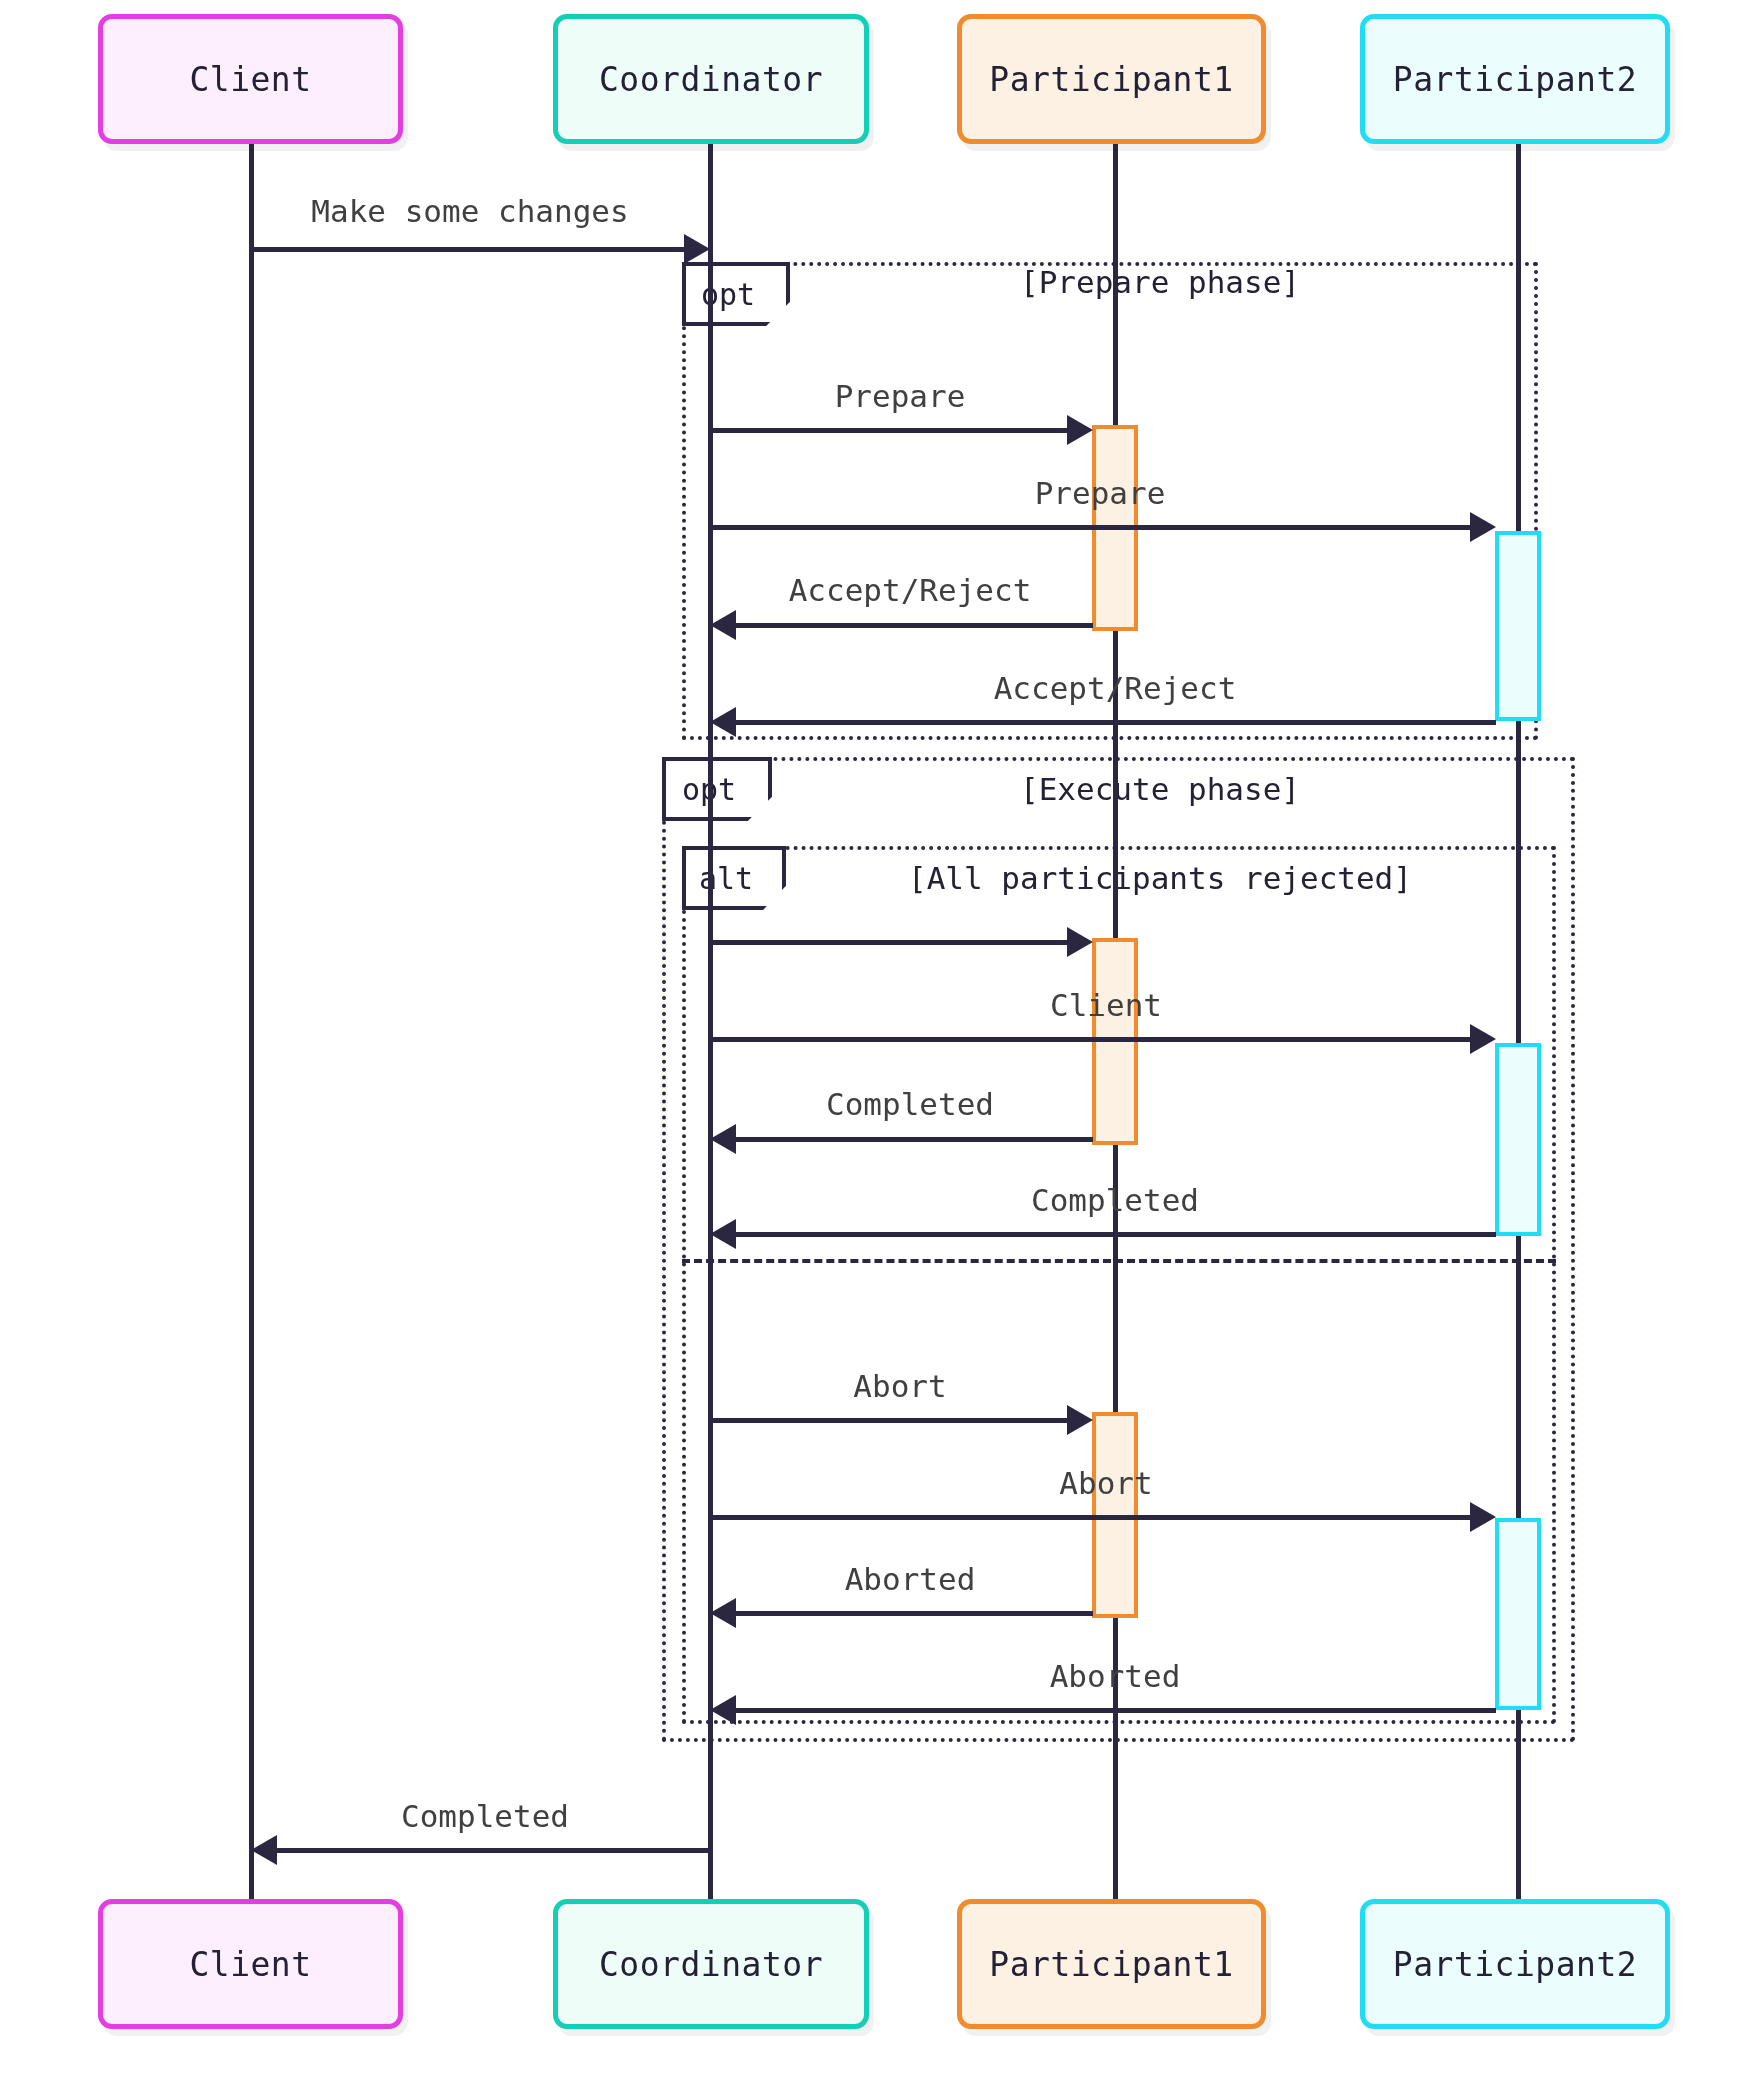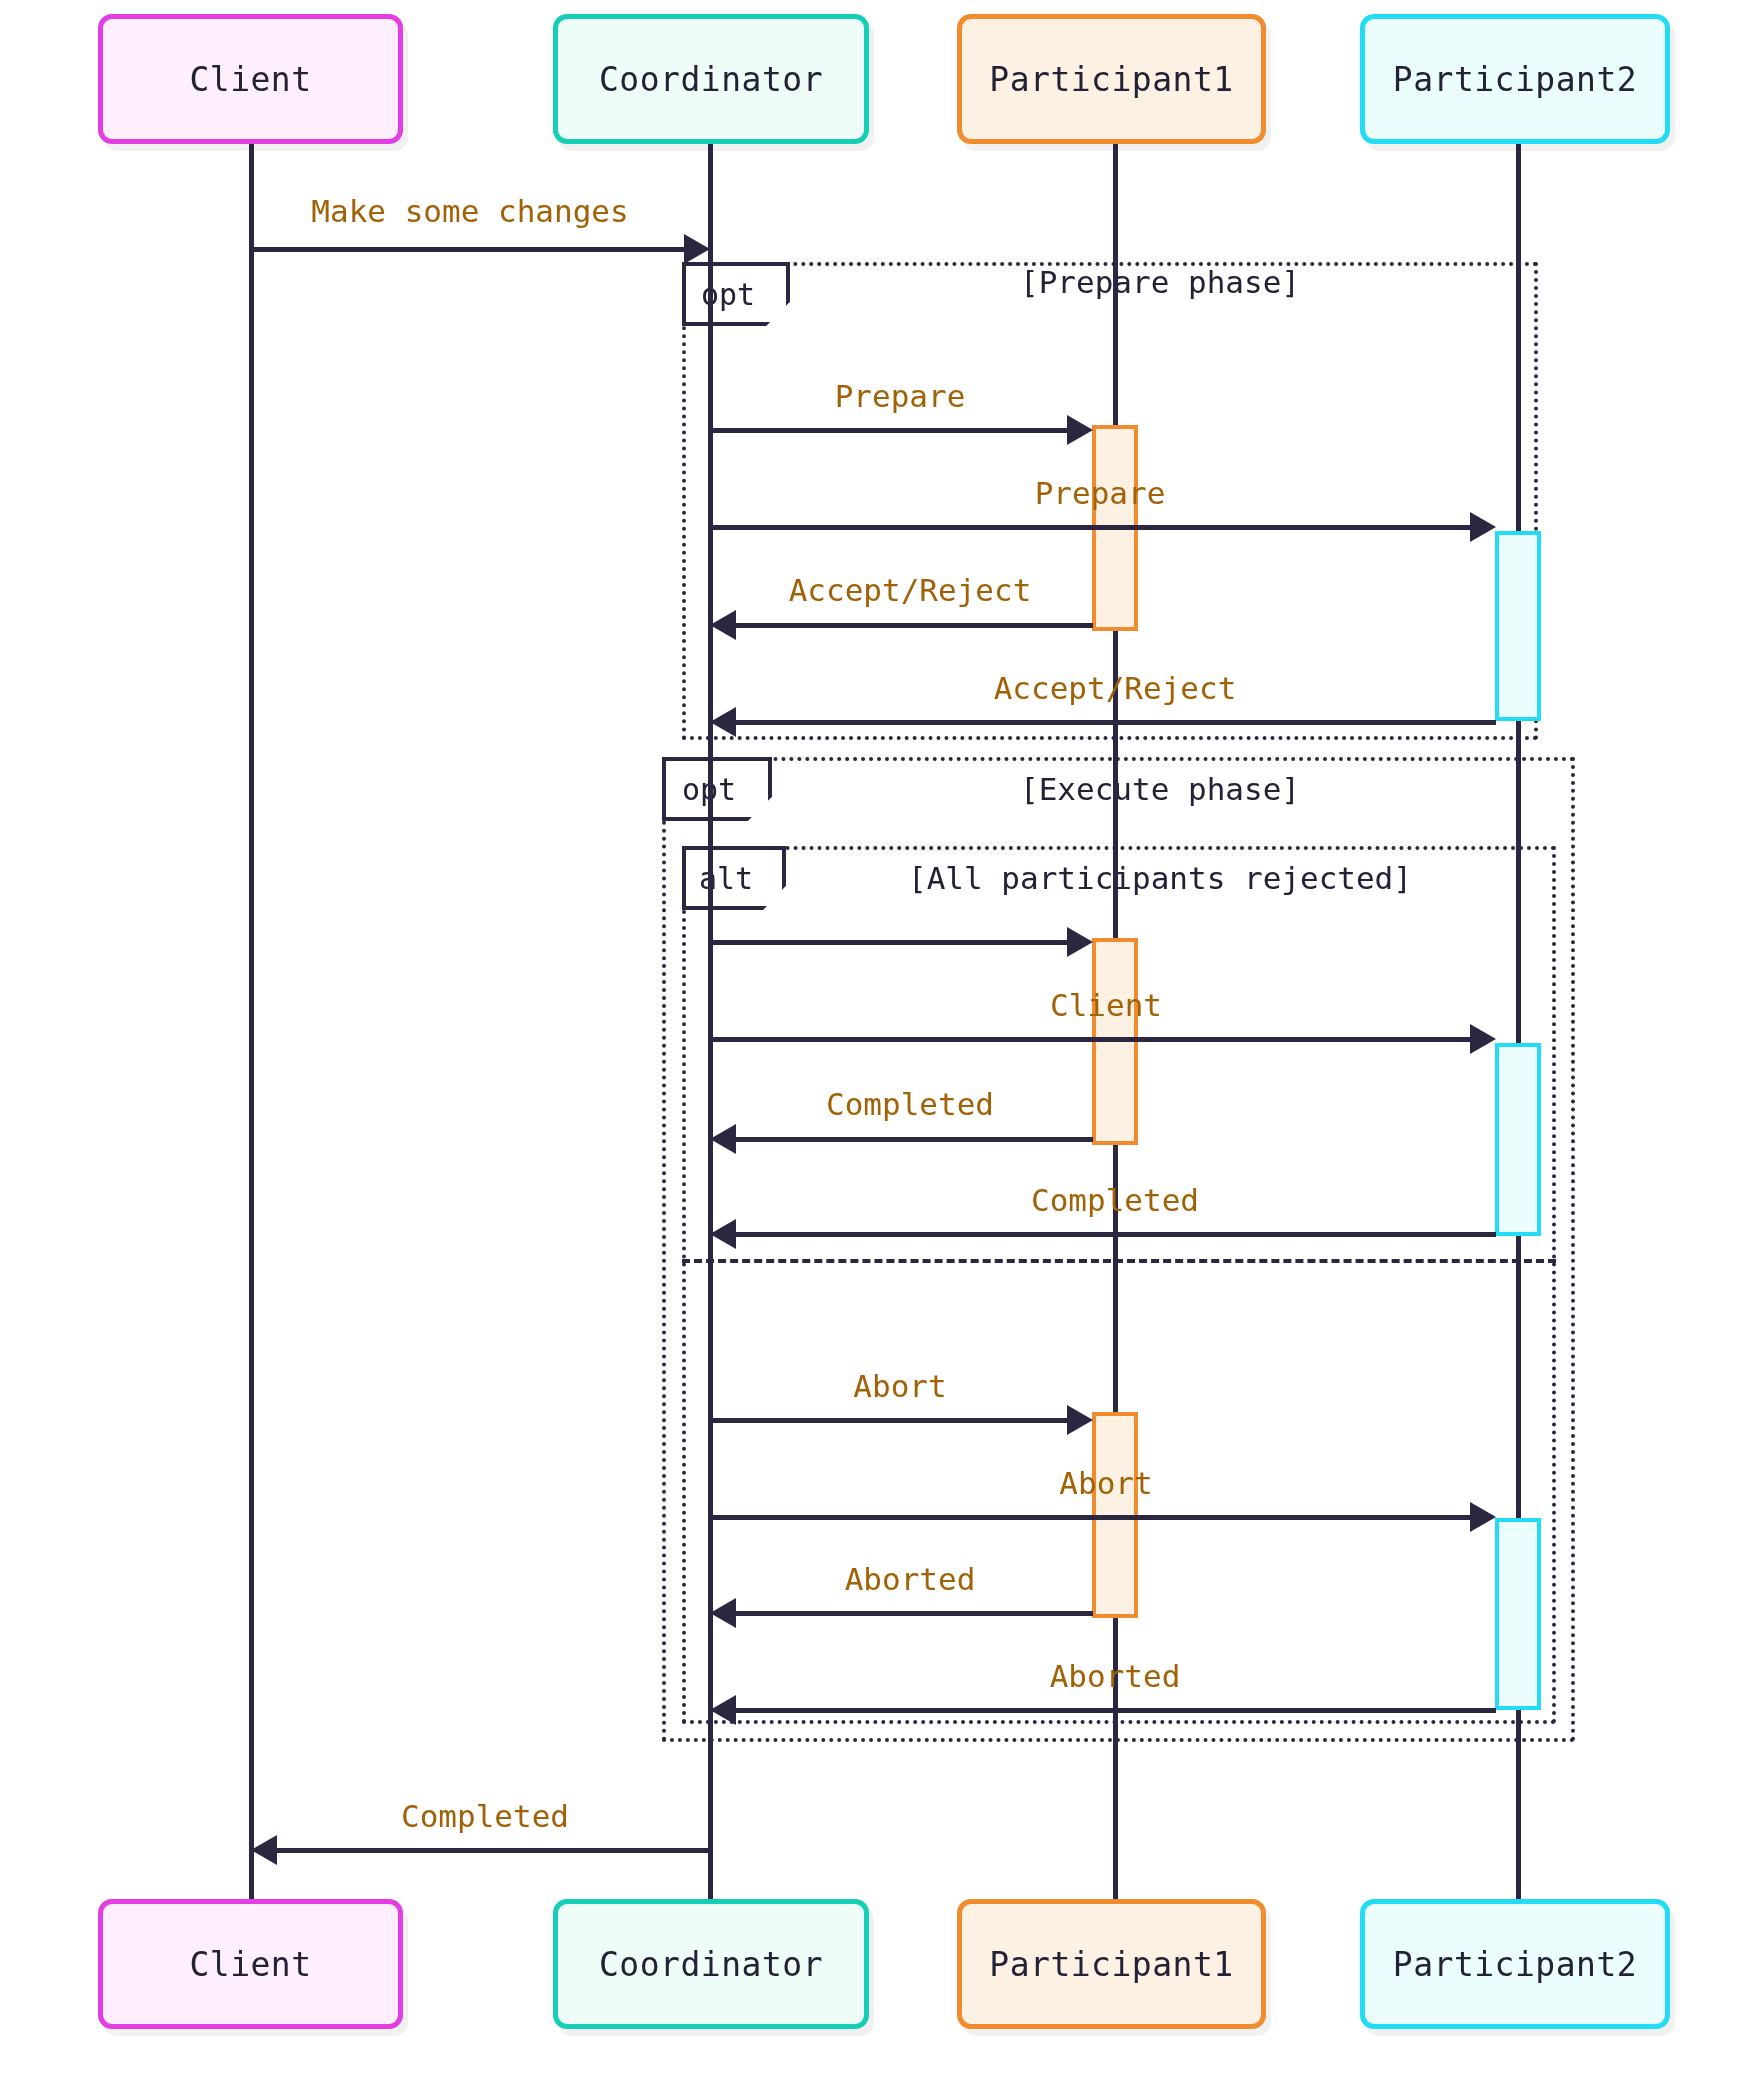--- a/index.html
+++ b/index.html
@@ -39,21 +39,21 @@
     white-space:nowrap;font-family:"DejaVu Sans Mono","Liberation Mono",monospace;
   }
   .divider{position:absolute;height:0;border-top:4px dashed #2b2740;}
 
   
   .msg-line{position:absolute;height:5px;background:#2b2740;}
   .arrow-head{position:absolute;width:0;height:0;}
   .arrow-right{border-top:15px solid transparent;border-bottom:15px solid transparent;border-left:26px solid #2b2740;}
   .arrow-left{border-top:15px solid transparent;border-bottom:15px solid transparent;border-right:26px solid #2b2740;}
   .msg-label{
-    position:absolute;font-size:31px;color:#a16207;white-space:nowrap;
+    position:absolute;font-size:31px;color:#404040;white-space:nowrap;
     text-align:center;font-family:"DejaVu Sans Mono","Liberation Mono",monospace;
   }
 </style>
 </head>
 <body>
 
 <div id="stage">
     <div class="frag" style="left: 682px; top: 262px; width: 856px; height: 478px;"></div>
     <div class="frag-label" style="left: 682px; top: 262px; width: 108px; height: 64px;">opt</div>
     <div class="frag-cond" style="left: 760px; top: 264px; width: 800px;">[Prepare phase]</div>

